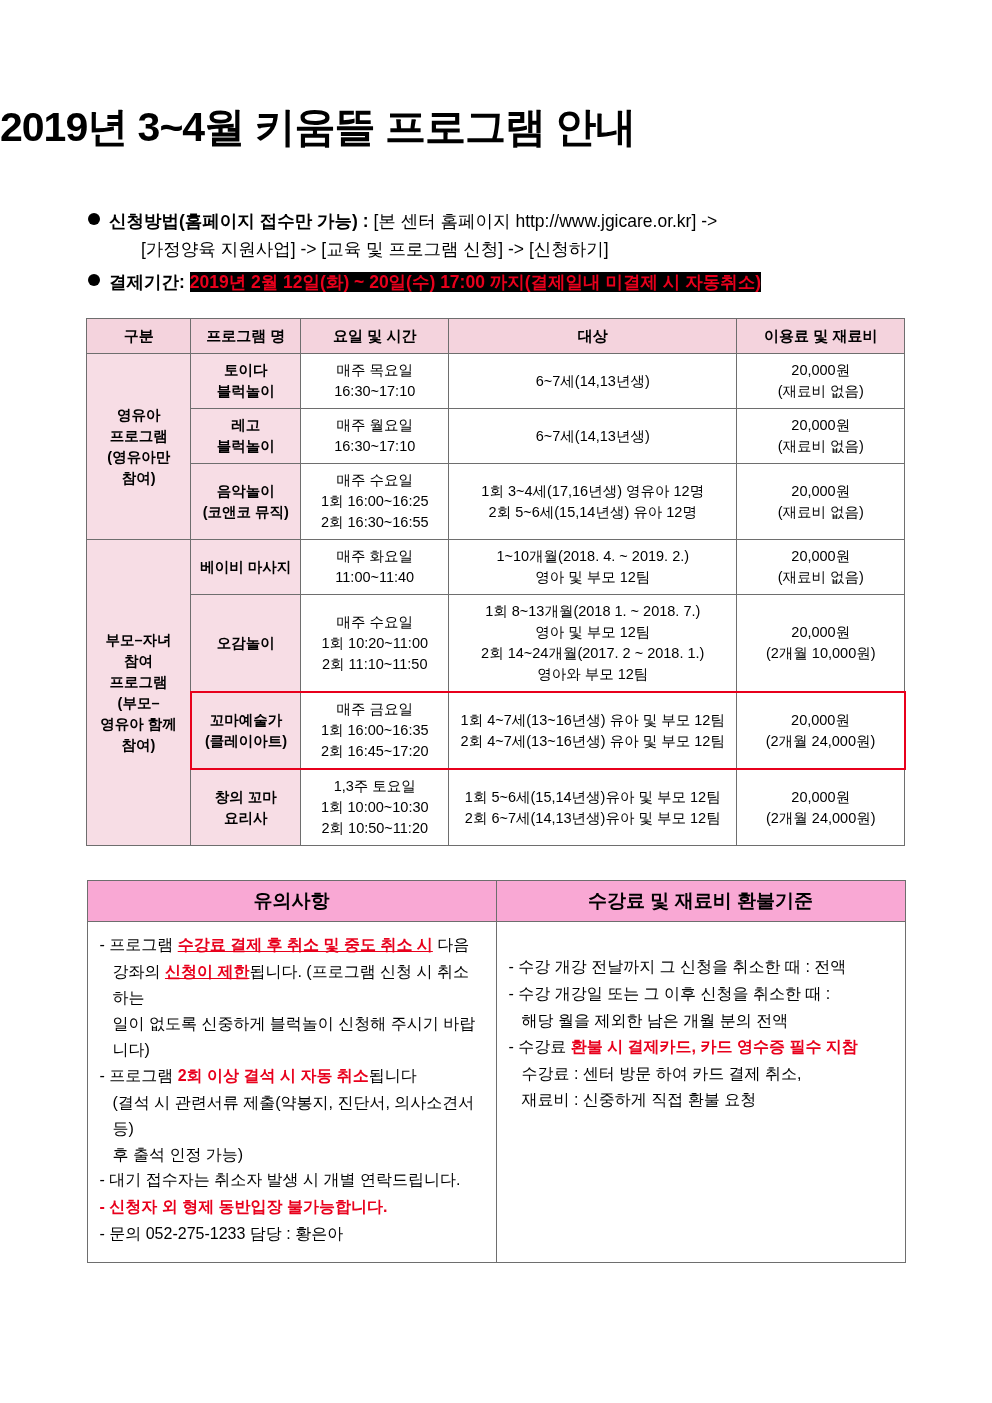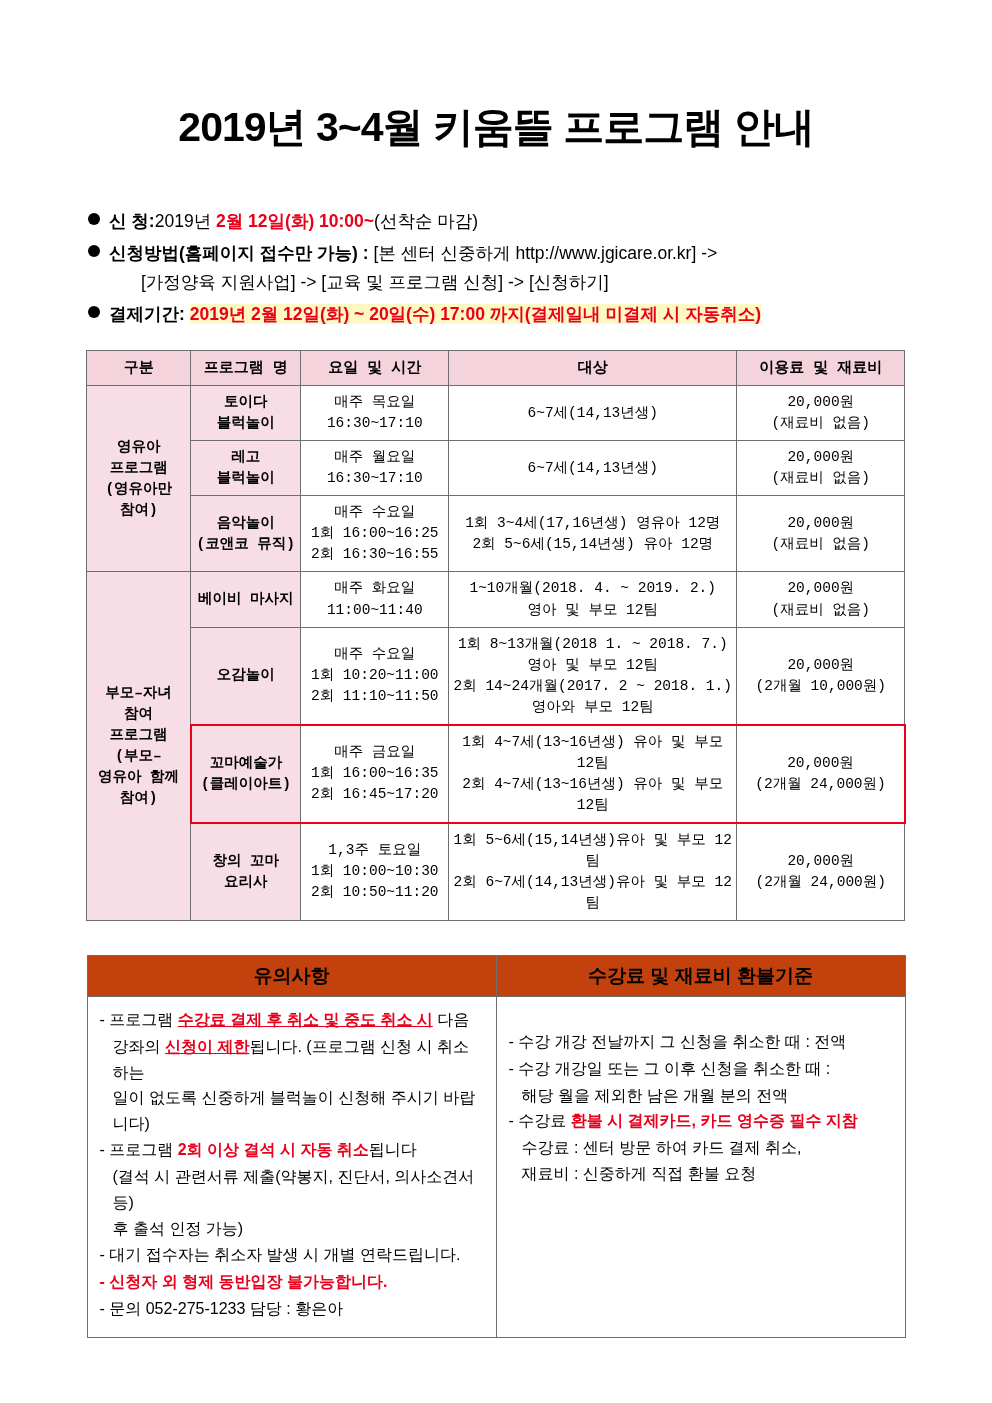--- a/index.html
+++ b/index.html
@@ -16,21 +16,20 @@
     overflow: hidden;
   }
   .page {
     width: 992px;
     height: 1403px;
     padding: 0;
     box-sizing: border-box;
     position: relative;
   }
   .title {
-    text-align: center;
     font-size: 41px;
     font-weight: bold;
     letter-spacing: -1px;
     margin-top: 100px;
     margin-bottom: 0;
   }
   .bullets {
     margin: 52px 0 0 88px;
     font-size: 17.5px;
     line-height: 1.62;
@@ -50,38 +49,37 @@
     vertical-align: 2px;
   }
   .b-label {
     font-weight: bold;
   }
   .red-b {
     color: #e8001c;
     font-weight: bold;
   }
   .hl {
-    background: #fef9c3;
+    background: #000000;
     color: #e8001c;
     font-weight: bold;
   }
   .lnk {
   }
   .indent2 {
     display: block;
     margin-left: 53px;
     white-space: nowrap;
   }
 
   table.main {
     border-collapse: collapse;
     margin: 22px auto 0 auto;
     width: 818px;
     table-layout: fixed;
-    font-family: Liberation Mono, monospace;
   }
   table.main th, table.main td {
     border: 1px solid #6e6e6e;
     text-align: center;
     vertical-align: middle;
     font-size: 14.5px;
     padding: 6px 3px;
     line-height: 1.45;
   }
   table.main thead th {
@@ -111,21 +109,21 @@
   .hi-t { border-top: 2px solid #e8001c !important; }
   .hi-b { border-bottom: 2px solid #e8001c !important; }
 
   table.notes {
     border-collapse: collapse;
     margin: 34px auto 0 auto;
     width: 818px;
     table-layout: fixed;
   }
   table.notes th {
-    background: #c2410c;
+    background: #f9a8d4;
     border: 1px solid #6e6e6e;
     font-size: 19px;
     font-weight: bold;
     padding: 7px 8px;
   }
   table.notes td {
     border: 1px solid #6e6e6e;
     vertical-align: top;
     padding: 10px 12px 14px 12px;
     font-size: 16px;
@@ -145,26 +143,23 @@
 </style>
 </head>
 <body>
 
 <div class="page">
 
   <h1 class="title">2019년 3~4월 키움뜰 프로그램 안내</h1>
 
   <div class="bullets">
 
+
     <div class="bullet-row">
-      <span class="dot"></span><span class="b-label">신      청:</span><span>2019년 </span><span class="red-b">2월 12일(화) 10:00~</span><span>(선착순 마감)</span>
-    </div>
-
-    <div class="bullet-row">
-      <span class="dot"></span><span class="b-label">신청방법(홈페이지 접수만 가능) :</span> <span>[본 센터 신중하게 </span><span class="lnk">http://www.jgicare.or.kr</span><span>] -&gt;</span>
+      <span class="dot"></span><span class="b-label">신청방법(홈페이지 접수만 가능) :</span> <span>[본 센터 홈페이지 </span><span class="lnk">http://www.jgicare.or.kr</span><span>] -&gt;</span>
       <span class="indent2">[가정양육 지원사업]  -&gt;  [교육 및 프로그램 신청]  -&gt;  [신청하기]</span>
     </div>
 
     <div class="bullet-row">
       <span class="dot"></span><span class="b-label">결제기간:</span> <span class="hl">2019년 2월 12일(화) ~ 20일(수) 17:00 까지(결제일내 미결제 시 자동취소)</span>
     </div>
 
 
   </div>
 

